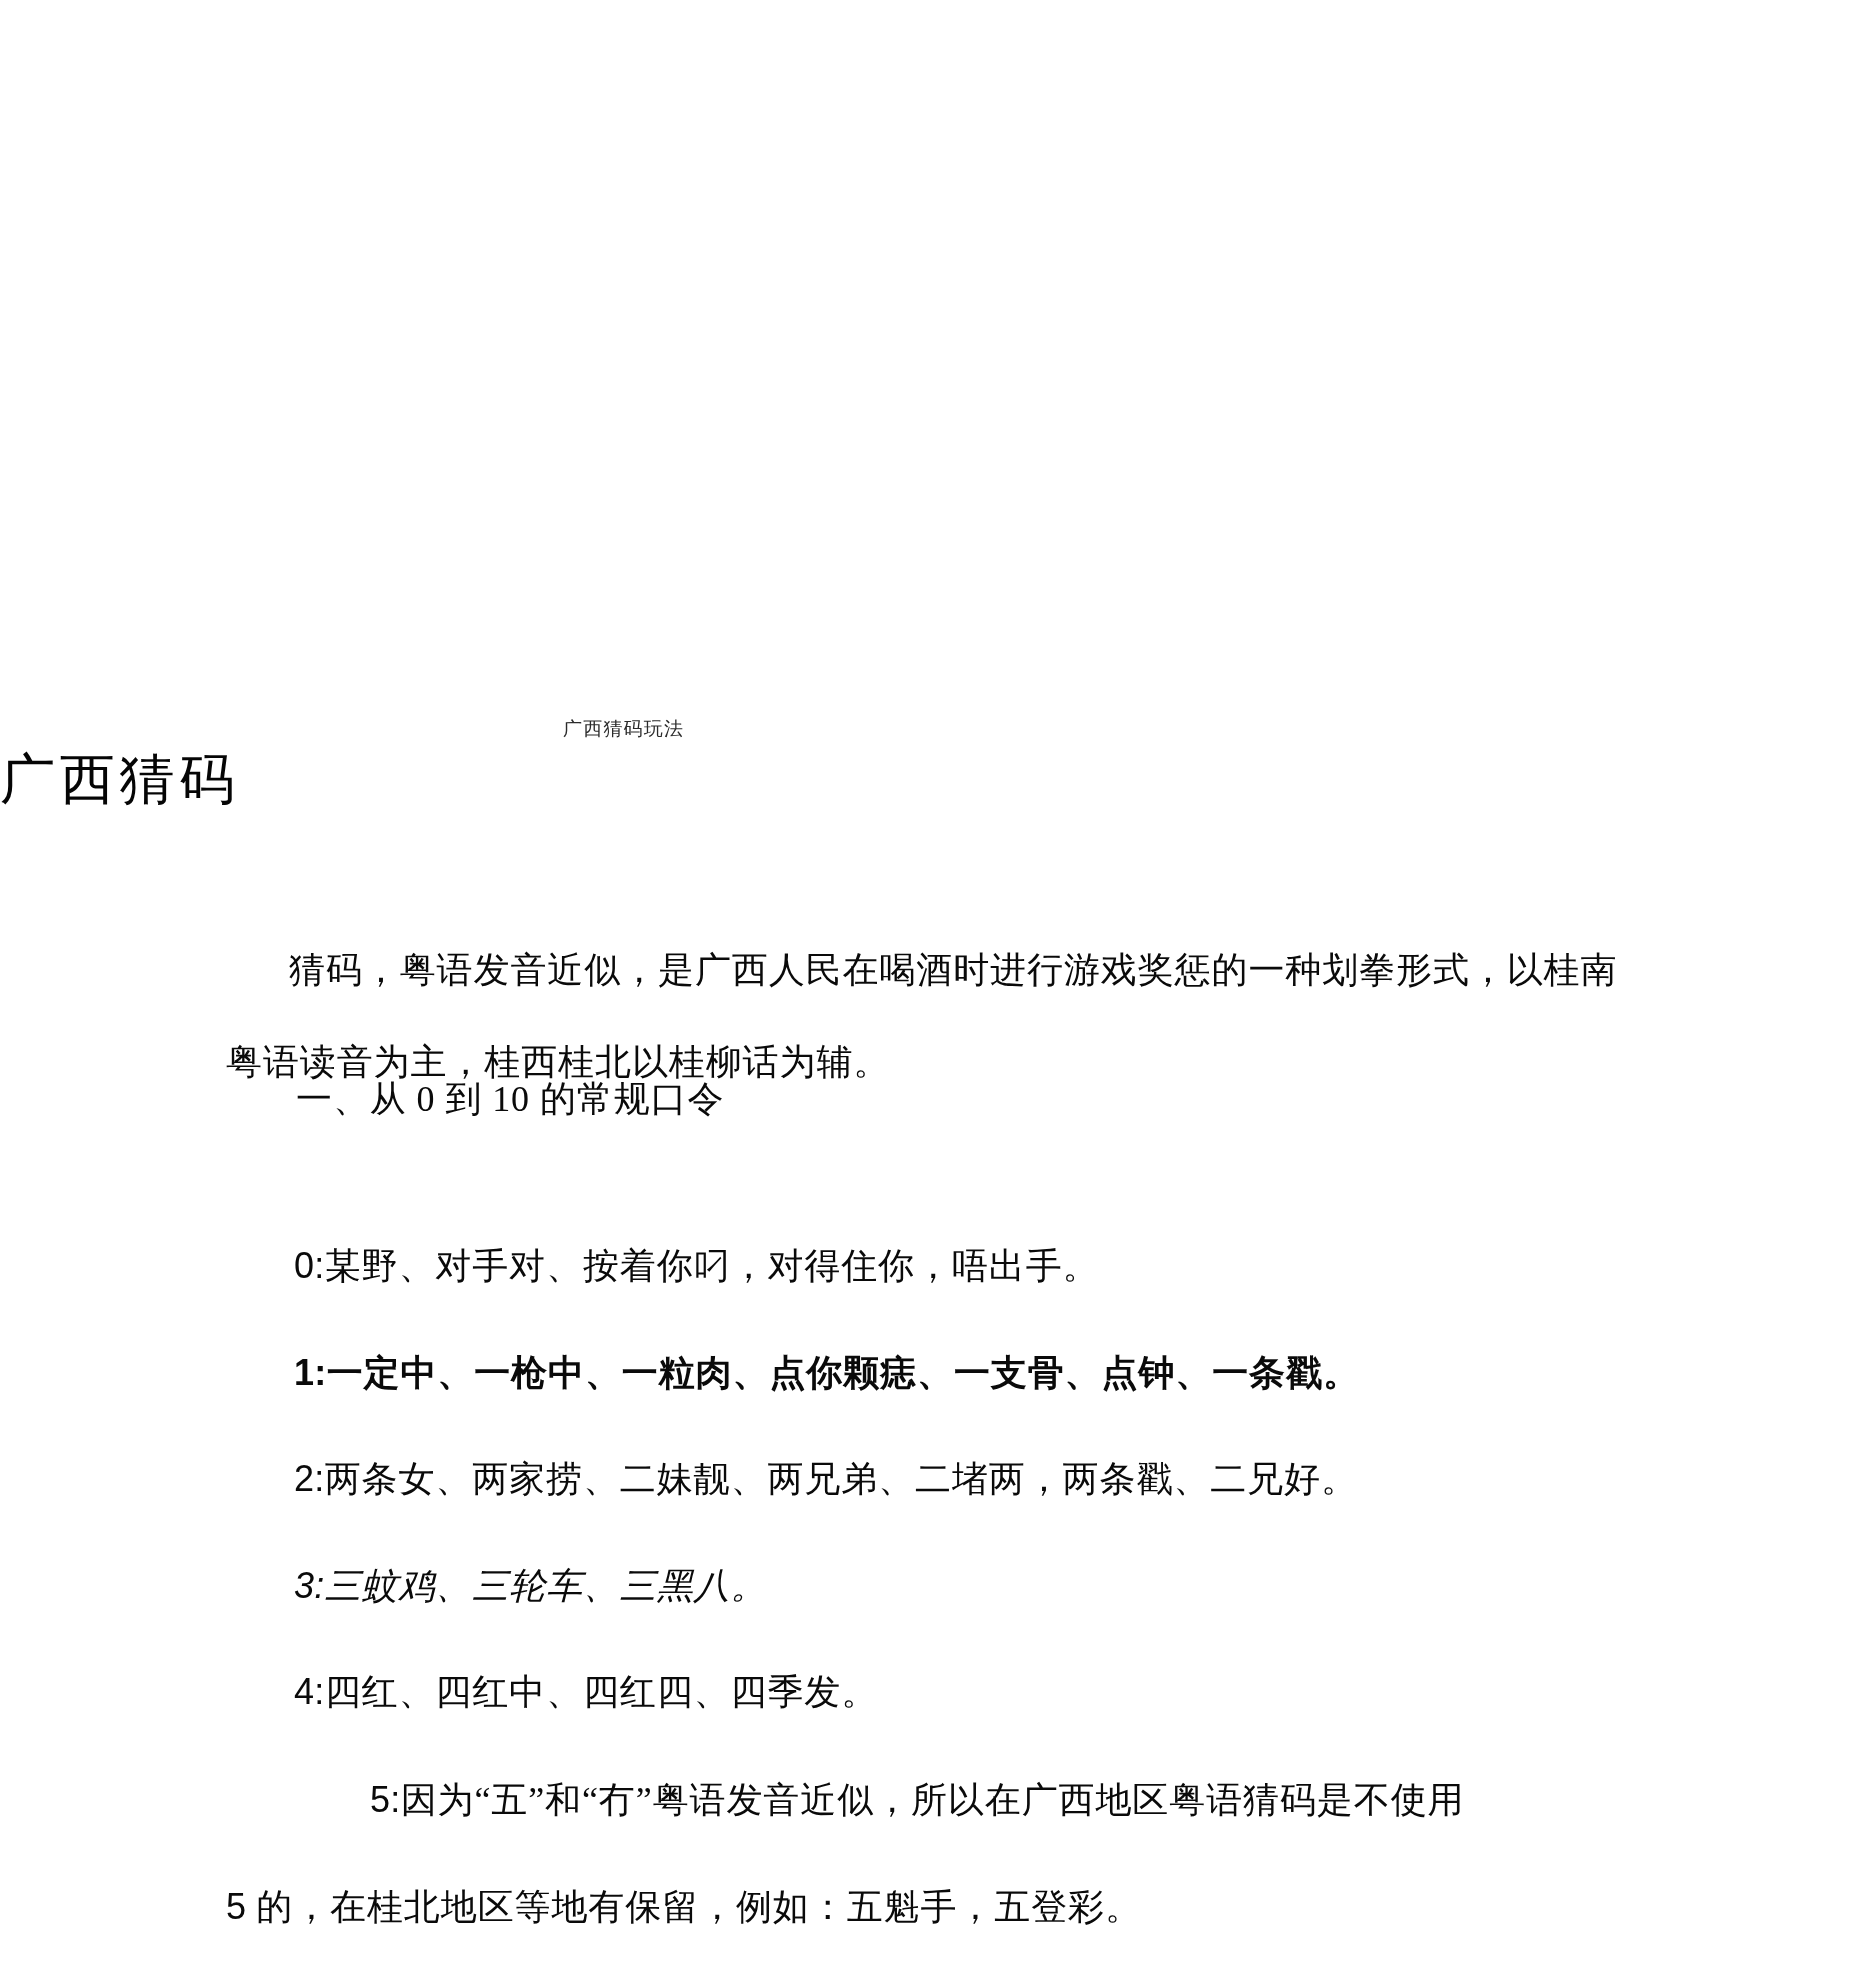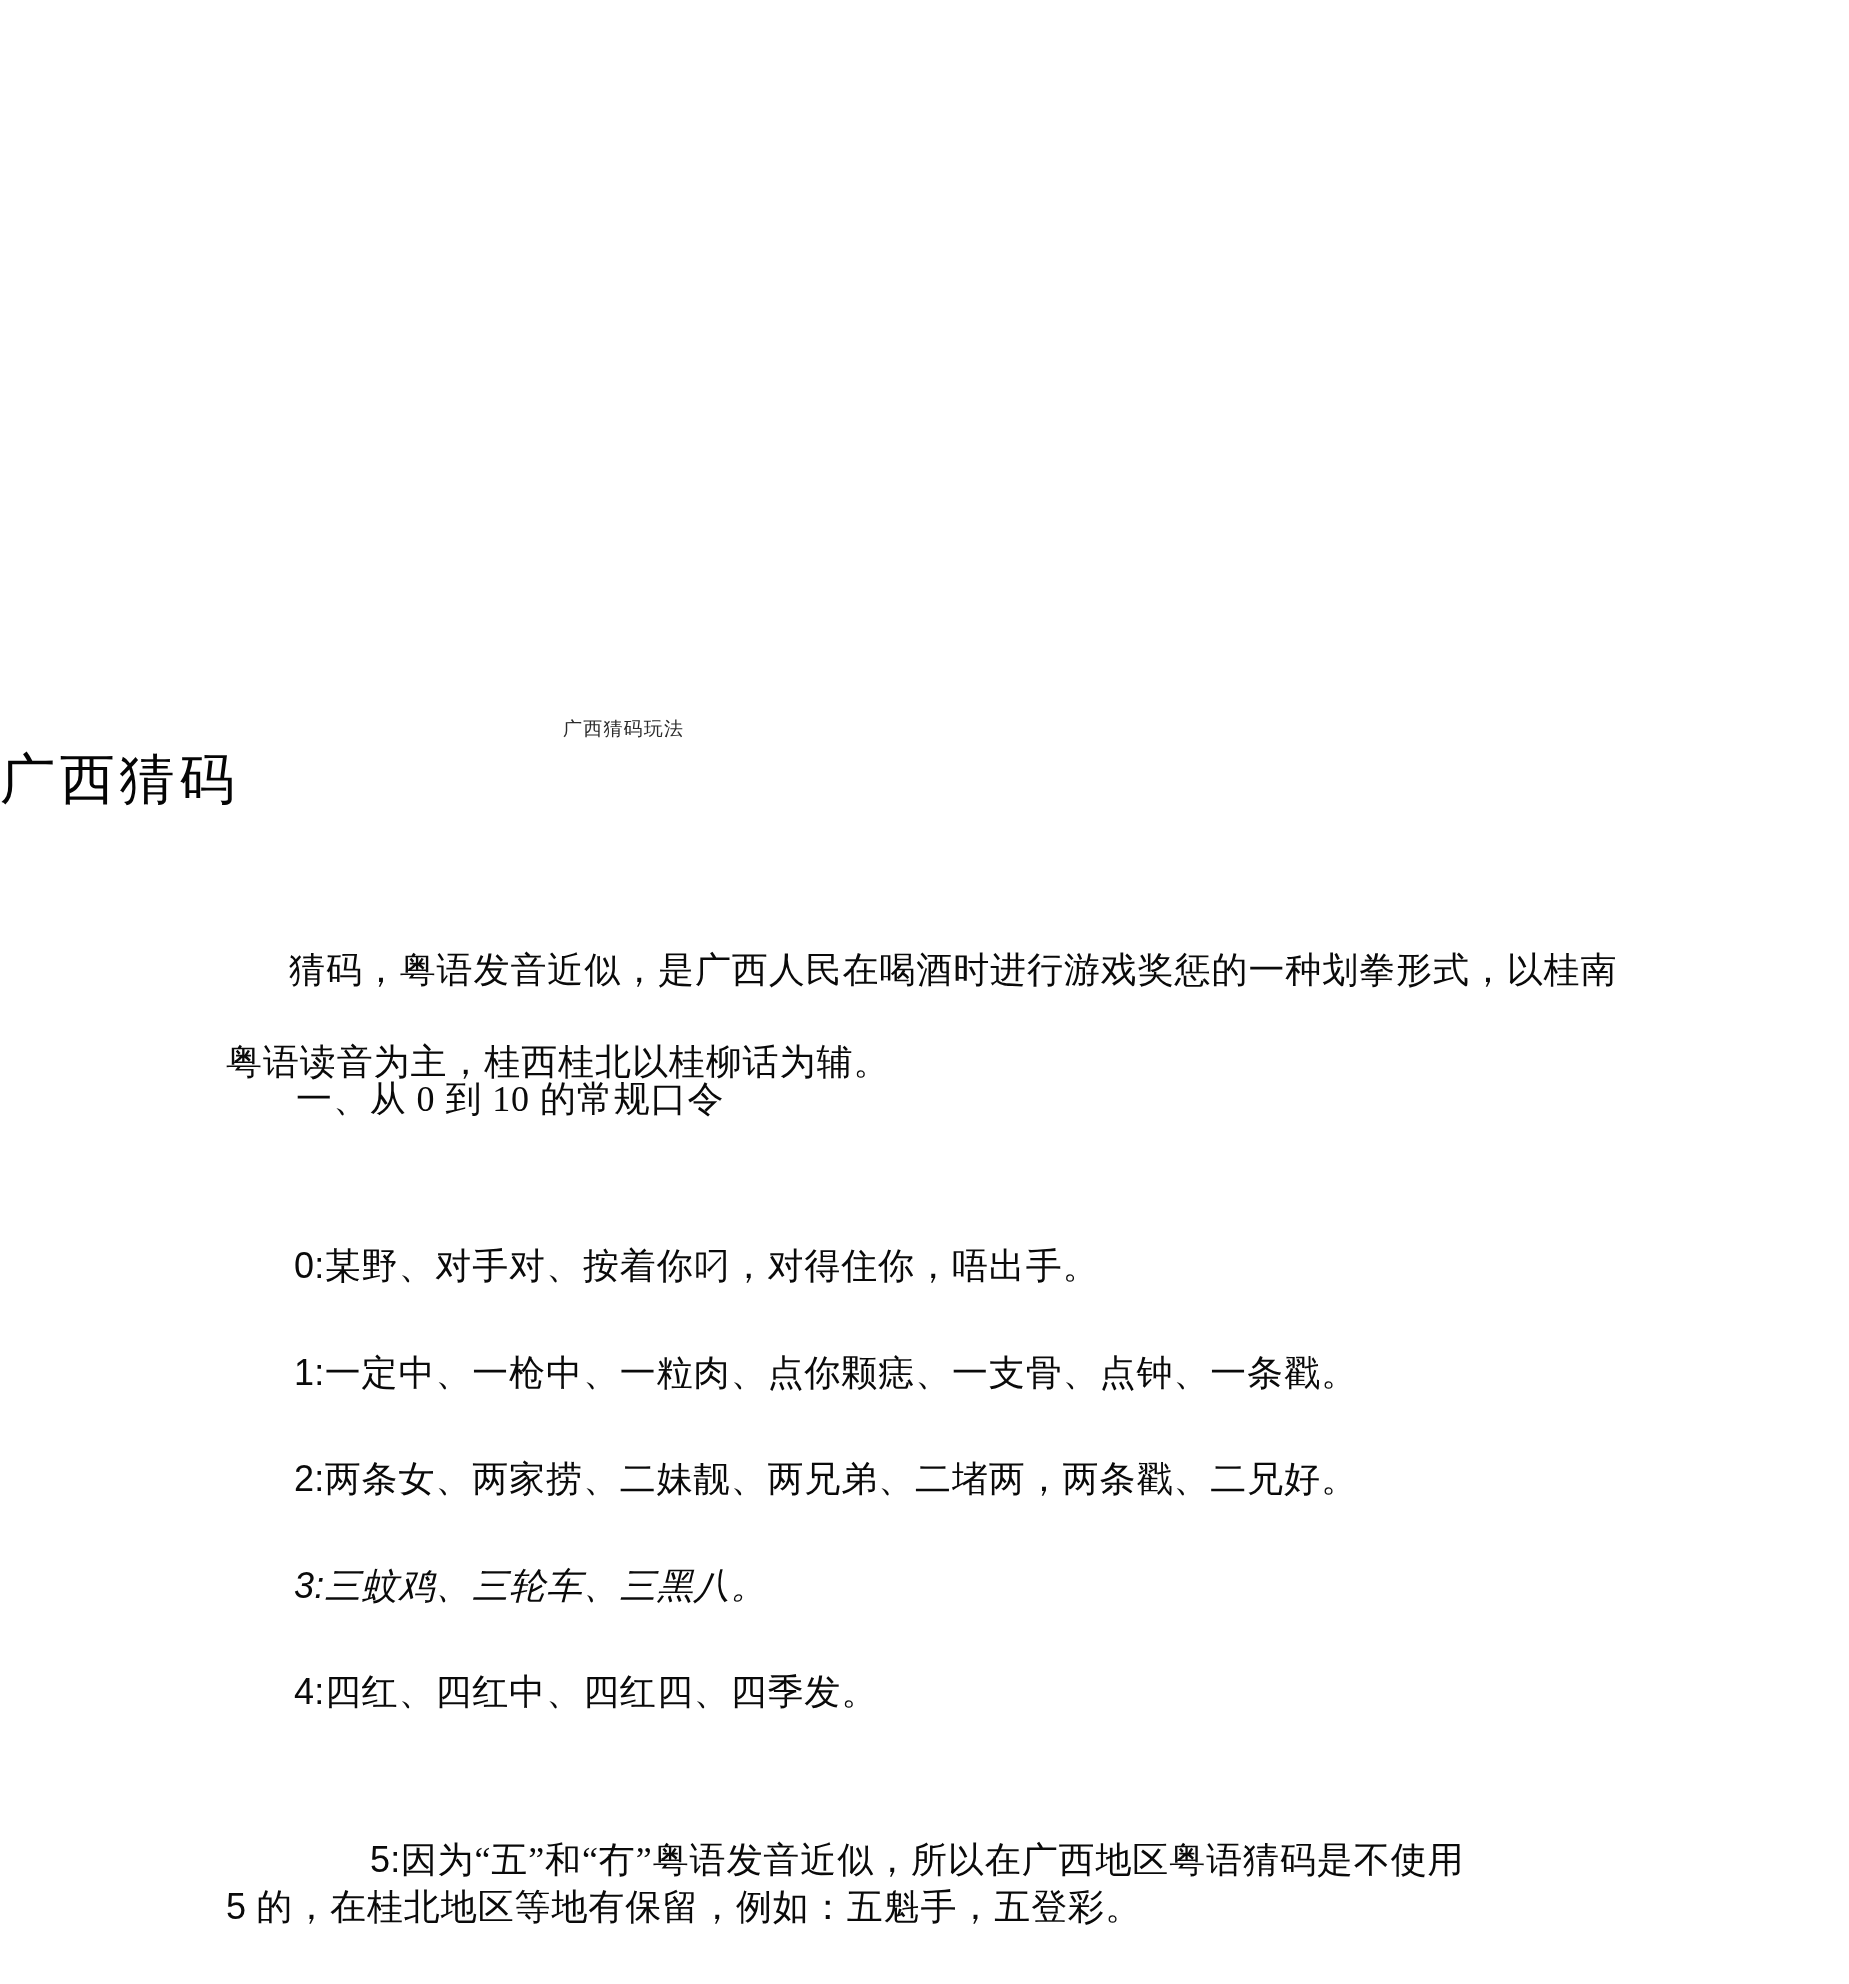--- a/index.html
+++ b/index.html
@@ -47,25 +47,25 @@
     color: #0a0a0a;
   }
   .num {
     font-family: "Liberation Sans", "DejaVu Sans", sans-serif;
     letter-spacing: 0.3px;
   }
   .intro-l1   { left: 289px; top: 951px; }
   .intro-l2   { left: 226px; top: 1043px; text-align: center; }
   .heading    { left: 296px; top: 1080px; }
   .item-0     { left: 294px; top: 1246px; }
-  .item-1     { left: 294px; top: 1353px; }
+  .item-1     { left: 294px; top: 1353px; font-weight: bold; }
   .item-2     { left: 294px; top: 1459px; }
   .item-3     { left: 294px; top: 1566px; font-style: italic; }
   .item-4     { left: 294px; top: 1672px; }
-  .item5-l1   { left: 370px; top: 1840px; text-align: center; }
+  .item5-l1   { left: 370px; top: 1780px; text-align: center; }
   .item5-l2   { left: 226px; top: 1887px; }
 </style>
 </head>
 <body>
 
 <div class="page">
 
   <div class="header-note">广西猜码玩法</div>
 
   <h1 class="doc-title">广西猜码</h1>

